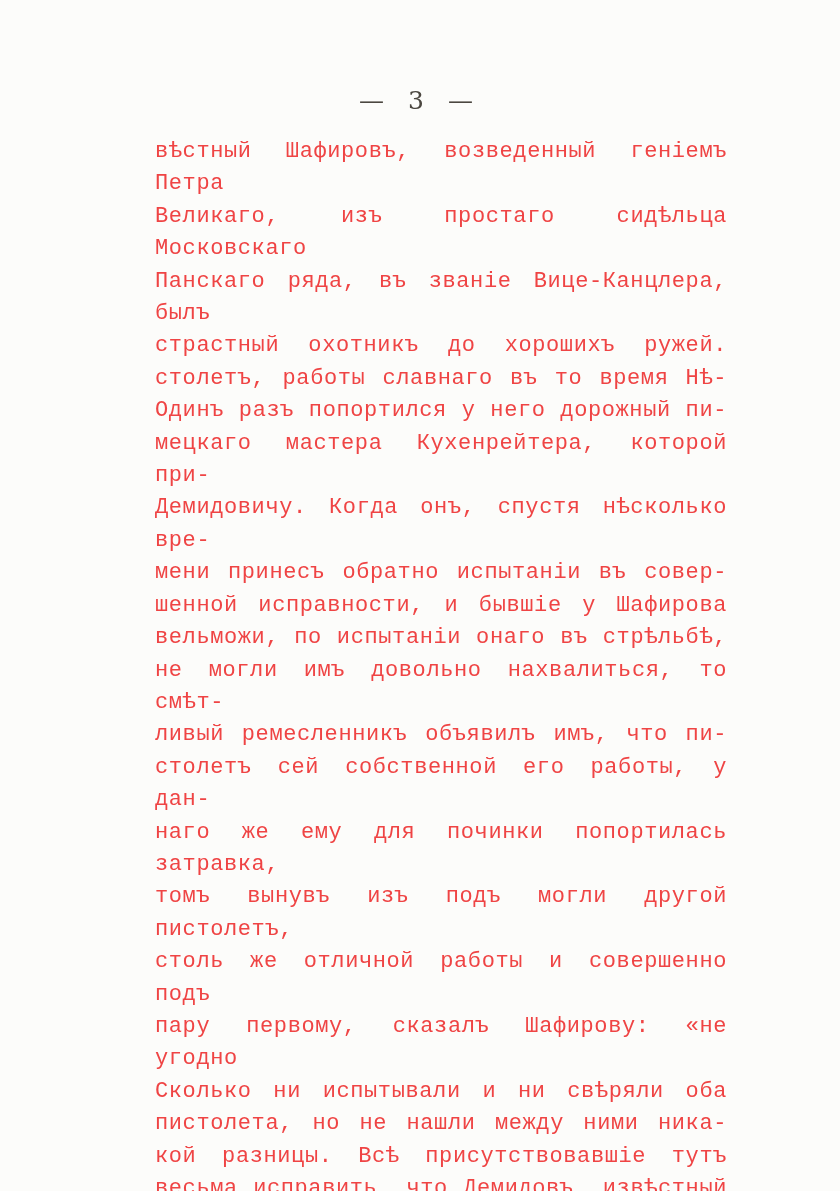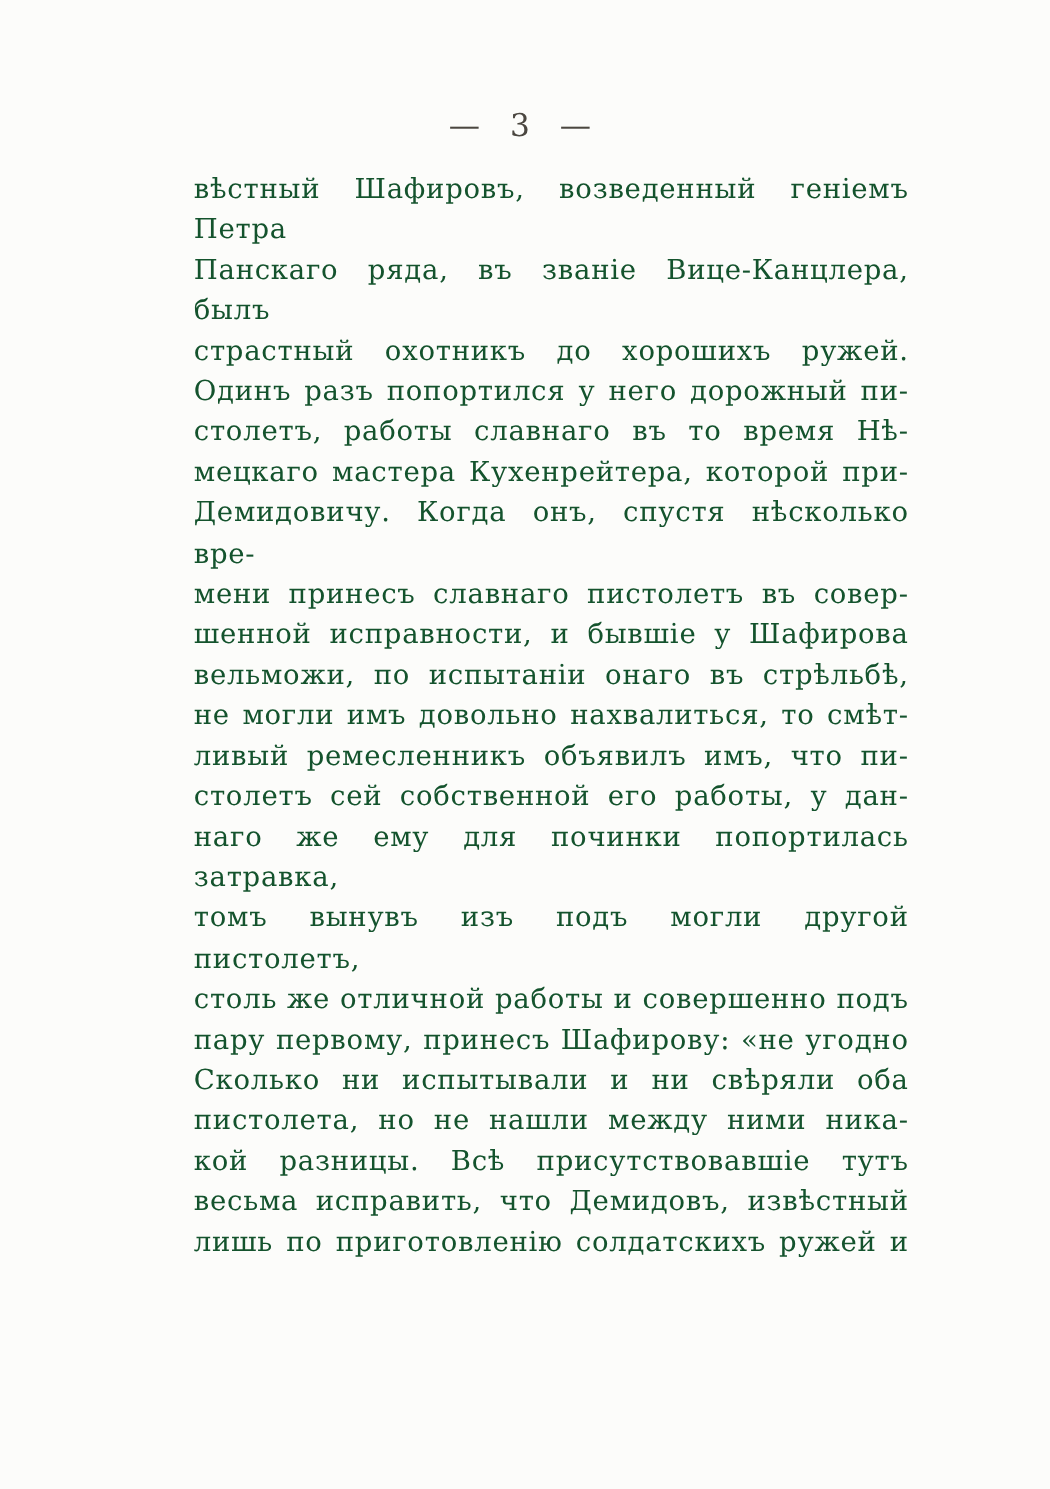--- a/index.html
+++ b/index.html
@@ -33,45 +33,47 @@
     width: 572px;
   }
   .line {
     font-size: 22px;
     line-height: 32.4px;
     letter-spacing: 0.6px;
     text-align: justify;
     text-align-last: justify;
     -moz-text-align-last: justify;
     white-space: normal;
-    color: #14532d;
+    color: #ef4444;
+    font-family: Liberation Mono, monospace;
   }
 </style>
 </head>
 <body>
 
 <div class="page">
   <div class="page-number">— 3 —</div>
   <div class="text-block">
       <div class="line">вѣстный Шафировъ, возведенный геніемъ Петра</div>
+      <div class="line">Великаго, изъ простаго сидѣльца Московскаго</div>
       <div class="line">Панскаго ряда, въ званіе Вице-Канцлера, былъ</div>
       <div class="line">страстный охотникъ до хорошихъ ружей.</div>
+      <div class="line">столетъ, работы славнаго въ то время Нѣ-</div>
       <div class="line">Одинъ разъ попортился у него дорожный пи-</div>
-      <div class="line">столетъ, работы славнаго въ то время Нѣ-</div>
       <div class="line">мецкаго мастера Кухенрейтера, которой при-</div>
       <div class="line">Демидовичу. Когда онъ, спустя нѣсколько вре-</div>
-      <div class="line">мени принесъ славнаго пистолетъ въ совер-</div>
+      <div class="line">мени принесъ обратно испытаніи въ совер-</div>
       <div class="line">шенной исправности, и бывшіе у Шафирова</div>
       <div class="line">вельможи, по испытаніи онаго въ стрѣльбѣ,</div>
       <div class="line">не могли имъ довольно нахвалиться, то смѣт-</div>
       <div class="line">ливый ремесленникъ объявилъ имъ, что пи-</div>
       <div class="line">столетъ сей собственной его работы, у дан-</div>
       <div class="line">наго же ему для починки попортилась затравка,</div>
       <div class="line">томъ вынувъ изъ подъ могли другой пистолетъ,</div>
       <div class="line">столь же отличной работы и совершенно подъ</div>
-      <div class="line">пару первому, принесъ Шафирову: «не угодно</div>
+      <div class="line">пару первому, сказалъ Шафирову: «не угодно</div>
       <div class="line">Сколько ни испытывали и ни свѣряли оба</div>
       <div class="line">пистолета, но не нашли между ними ника-</div>
       <div class="line">кой разницы. Всѣ присутствовавшіе тутъ</div>
       <div class="line">весьма исправить, что Демидовъ, извѣстный</div>
       <div class="line">лишь по приготовленію солдатскихъ ружей и</div>
     </div>
 </div>
 
 </body></html>

